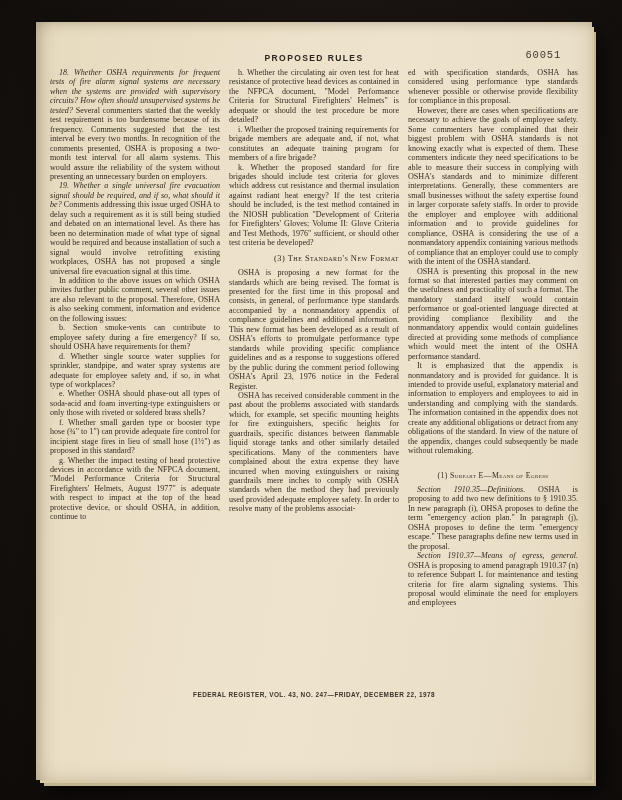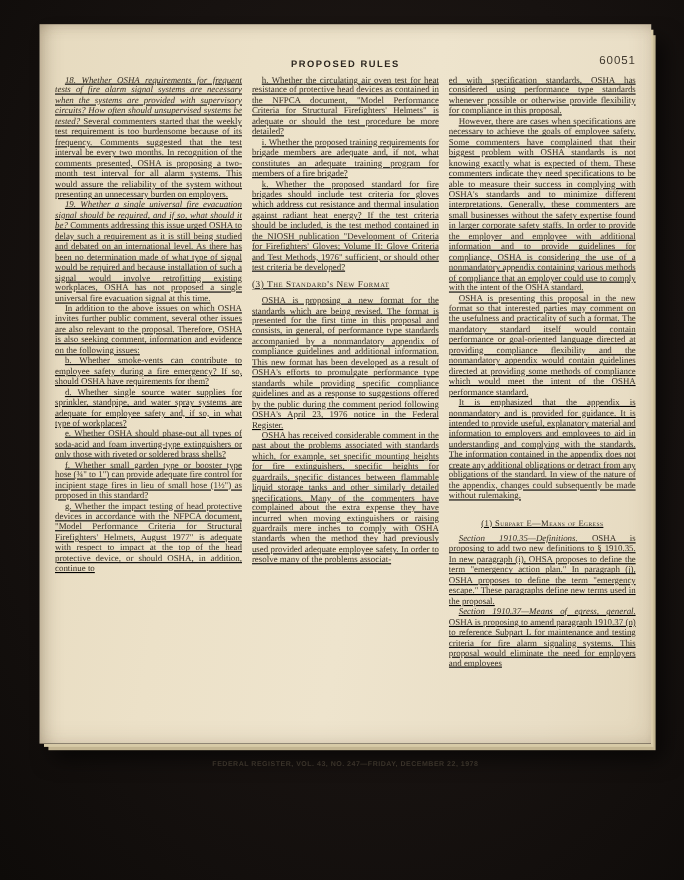--- a/index.html
+++ b/index.html
@@ -6,54 +6,54 @@
   body{
     width:622px;height:800px;overflow:hidden;
     font-family:"Liberation Serif", serif;
     background:#15100d;
   }
   .backdrop{
     position:relative;width:622px;height:800px;
     background:radial-gradient(ellipse at 55% 40%, #221b16 0%, #171210 55%, #0e0b09 100%);
   }
   .paper{
-    position:absolute;left:36px;top:22px;width:556px;height:654px;
+    position:absolute;left:36px;top:22px;width:556px;height:758px;
     background:linear-gradient(100deg,#e6dabf 0%, #ece1c8 30%, #eee4cd 55%, #e9dec6 85%, #e4d8bd 100%);
     box-shadow:
       inset 14px 0 18px -12px rgba(70,50,25,.35),
       inset 0 10px 16px -12px rgba(70,50,25,.30),
       inset -6px -6px 24px -10px rgba(90,65,35,.22),
       3px 4px 0 -1px #d7caa7,
       6px 8px 0 -2px #c3b592,
       12px 14px 18px rgba(0,0,0,.6);
   }
   .masthead-title{
     position:absolute;top:31px;left:0;right:0;text-align:center;
     font-family:"Liberation Sans", sans-serif;
     font-weight:bold;font-size:8.5px;letter-spacing:1.4px;color:#2d2720;
   }
   .masthead-pagenum{
-    position:absolute;top:27px;right:14px;
-    font-family:Liberation Sans, sans-serif;
+    position:absolute;top:27px;right:31px;
+    font-family:Liberation Mono, monospace;
     font-size:10.5px;letter-spacing:.8px;color:#413a2f;margin-left:36px;
   }
   .columns{
     position:absolute;top:46px;left:14px;right:14px;height:622px;
-    display:flex;gap:9px;overflow:hidden;text-decoration:underline;
+    display:flex;gap:9px;overflow:hidden;
   }
   .col{
     flex:1 1 0;overflow:hidden;
     font-size:8.1px;line-height:9.45px;color:#332c22;
     text-align:justify;
   }
   .col p{margin:0;text-indent:9px;}
   .col p.noindent{text-indent:0;}
   .col i{font-style:italic;}
   .col p.section-heading{
-    text-align:left;text-indent:0;
+    text-align:right;text-indent:0;
     font-variant:small-caps;letter-spacing:.5px;
     font-size:8.4px;margin:6px 0 5px;color:#2f2920;
   }
   .col p.subsection-heading{
     text-align:center;text-indent:0;
     font-variant:small-caps;letter-spacing:.4px;
     font-size:7.8px;margin:15px 0 5px;color:#2f2920;
   }
   .footer{
     position:absolute;top:669px;left:0;right:0;text-align:center;
@@ -66,21 +66,21 @@
 
 <div class="backdrop">
   <div class="paper">
     <div class="masthead-title">PROPOSED RULES</div>
     <div class="masthead-pagenum">60051</div>
     <div class="columns">
       <div class="col">
           <p class="para"><i>18. Whether OSHA requirements for frequent tests of fire alarm signal systems are necessary when the systems are provided with supervisory circuits? How often should unsupervised systems be tested? </i><span>Several commenters started that the weekly test requirement is too burdensome because of its frequency. Comments suggested that the test interval be every two months. In recognition of the comments presented, OSHA is proposing a two-month test interval for all alarm systems. This would assure the reliability of the system without presenting an unnecessary burden on employers.</span></p>
           <p class="para"><i>19. Whether a single universal fire evacuation signal should be required, and if so, what should it be? </i><span>Comments addressing this issue urged OSHA to delay such a requirement as it is still being studied and debated on an international level. As there has been no determination made of what type of signal would be required and because installation of such a signal would involve retrofitting existing workplaces, OSHA has not proposed a single universal fire evacuation signal at this time.</span></p>
           <p class="para"><span>In addition to the above issues on which OSHA invites further public comment, several other issues are also relevant to the proposal. Therefore, OSHA is also seeking comment, information and evidence on the following issues:</span></p>
-          <p class="para"><span>b. Whether smoke-vents can contribute to employee safety during a fire emergency? If so, should OSHA have requirements for them?</span></p>
+          <p class="para"><span>b. Section smoke-vents can contribute to employee safety during a fire emergency? If so, should OSHA have requirements for them?</span></p>
           <p class="para"><span>d. Whether single source water supplies for sprinkler, standpipe, and water spray systems are adequate for employee safety and, if so, in what type of workplaces?</span></p>
           <p class="para"><span>e. Whether OSHA should phase-out all types of soda-acid and foam inverting-type extinguishers or only those with riveted or soldered brass shells?</span></p>
           <p class="para"><span>f. Whether small garden type or booster type hose (¾" to 1") can provide adequate fire control for incipient stage fires in lieu of small hose (1½") as proposed in this standard?</span></p>
           <p class="para"><span>g. Whether the impact testing of head protective devices in accordance with the NFPCA document, "Model Performance Criteria for Structural Firefighters' Helmets, August 1977" is adequate with respect to impact at the top of the head protective device, or should OSHA, in addition, continue to</span></p>
         </div>
       <div class="col">
           <p class="para"><span>h. Whether the circulating air oven test for heat resistance of protective head devices as contained in the NFPCA document, "Model Performance Criteria for Structural Firefighters' Helmets" is adequate or should the test procedure be more detailed?</span></p>
           <p class="para"><span>i. Whether the proposed training requirements for brigade members are adequate and, if not, what constitutes an adequate training program for members of a fire brigade?</span></p>
           <p class="para"><span>k. Whether the proposed standard for fire brigades should include test criteria for gloves which address cut resistance and thermal insulation against radiant heat energy? If the test criteria should be included, is the test method contained in the NIOSH publication "Development of Criteria for Firefighters' Gloves; Volume II: Glove Criteria and Test Methods, 1976" sufficient, or should other test criteria be developed?</span></p>
           <p class="section-heading noindent"><span>(3) The Standard's New Format</span></p>

